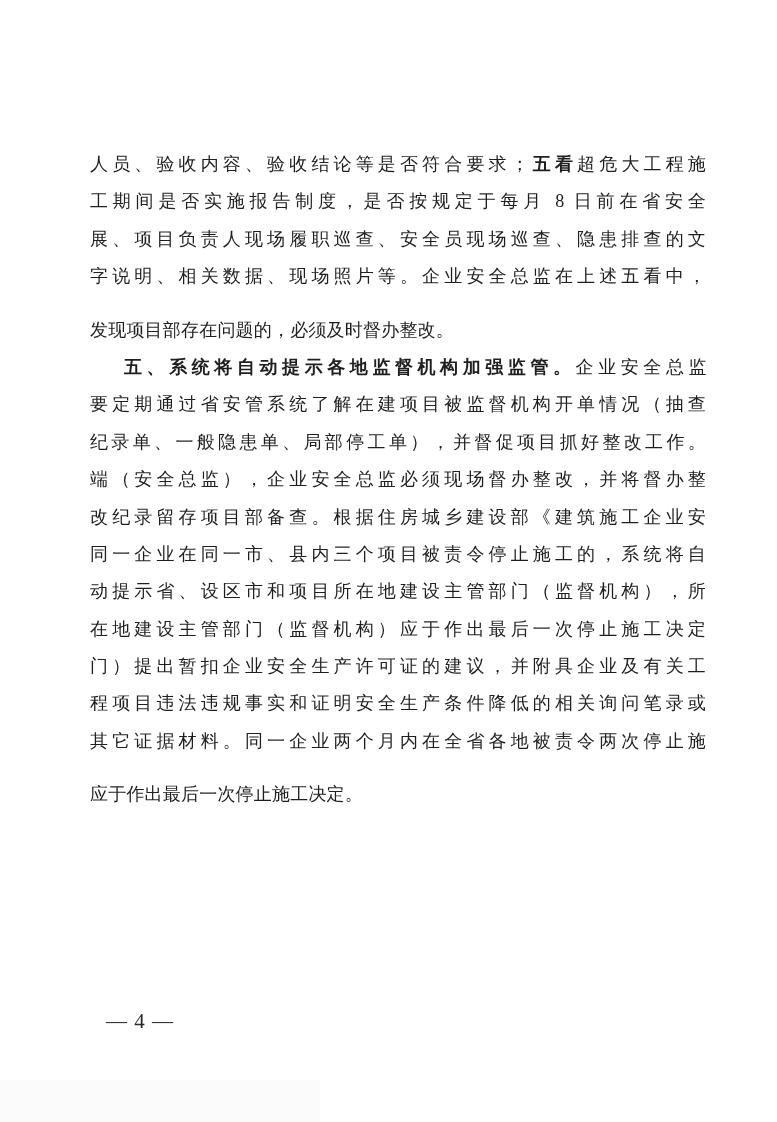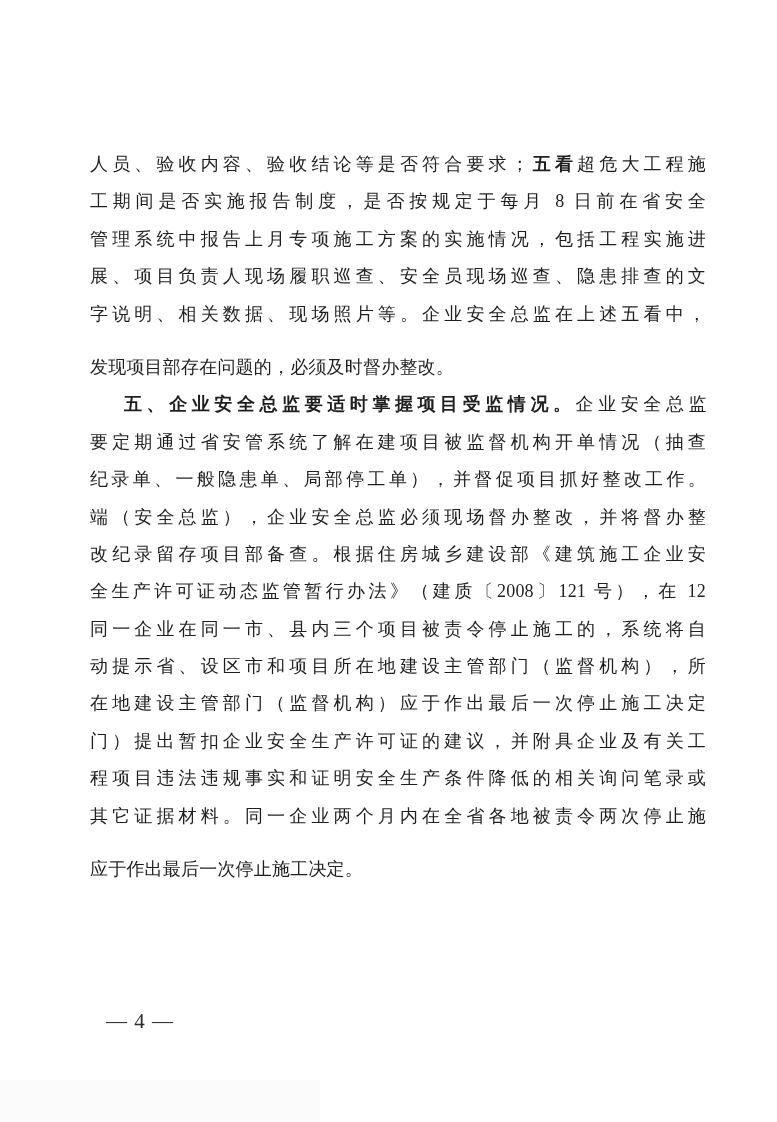--- a/index.html
+++ b/index.html
@@ -61,30 +61,28 @@
     background: #fbfbfb;
   }
 </style>
 </head>
 <body>
 
 <div class="page">
   <div class="textblock" id="textblock">
       <div class="line"><span class="seg-normal">人员、验收内容、验收结论等是否符合要求；</span><span class="seg-bold">五看</span><span class="seg-normal">超危大工程施</span></div>
       <div class="line"><span class="seg-normal">工期间是否实施报告制度，是否按规定于每月 8 日前在省安全</span></div>
-      <div class="line"><span class="seg-normal">管理系统中报告上月专项施工方案的实施情况，包括工程实施进</span></div>
       <div class="line"><span class="seg-normal">展、项目负责人现场履职巡查、安全员现场巡查、隐患排查的文</span></div>
       <div class="line"><span class="seg-normal">字说明、相关数据、现场照片等。企业安全总监在上述五看中，</span></div>
       <div class="line paragraph-end"><span class="seg-normal">发现项目部存在问题的，必须及时督办整改。</span></div>
-      <div class="line paragraph-start"><span class="seg-bold">五、企业安全总监要适时掌握项目受监情况。</span><span class="seg-normal">企业安全总监</span></div>
+      <div class="line paragraph-start"><span class="seg-bold">五、系统将自动提示各地监督机构加强监管。</span><span class="seg-normal">企业安全总监</span></div>
       <div class="line"><span class="seg-normal">要定期通过省安管系统了解在建项目被监督机构开单情况（抽查</span></div>
       <div class="line"><span class="seg-normal">纪录单、一般隐患单、局部停工单），并督促项目抓好整改工作。</span></div>
       <div class="line"><span class="seg-normal">端（安全总监），企业安全总监必须现场督办整改，并将督办整</span></div>
       <div class="line"><span class="seg-normal">改纪录留存项目部备查。根据住房城乡建设部《建筑施工企业安</span></div>
-      <div class="line"><span class="seg-normal">全生产许可证动态监管暂行办法》（建质〔2008〕121 号），在 12</span></div>
       <div class="line"><span class="seg-normal">同一企业在同一市、县内三个项目被责令停止施工的，系统将自</span></div>
       <div class="line"><span class="seg-normal">动提示省、设区市和项目所在地建设主管部门（监督机构），所</span></div>
       <div class="line"><span class="seg-normal">在地建设主管部门（监督机构）应于作出最后一次停止施工决定</span></div>
       <div class="line"><span class="seg-normal">门）提出暂扣企业安全生产许可证的建议，并附具企业及有关工</span></div>
       <div class="line"><span class="seg-normal">程项目违法违规事实和证明安全生产条件降低的相关询问笔录或</span></div>
       <div class="line"><span class="seg-normal">其它证据材料。同一企业两个月内在全省各地被责令两次停止施</span></div>
       <div class="line paragraph-end"><span class="seg-normal">应于作出最后一次停止施工决定。</span></div>
     </div>
   <div class="page-number">— 4 —</div>
   <div class="scan-shade"></div>

